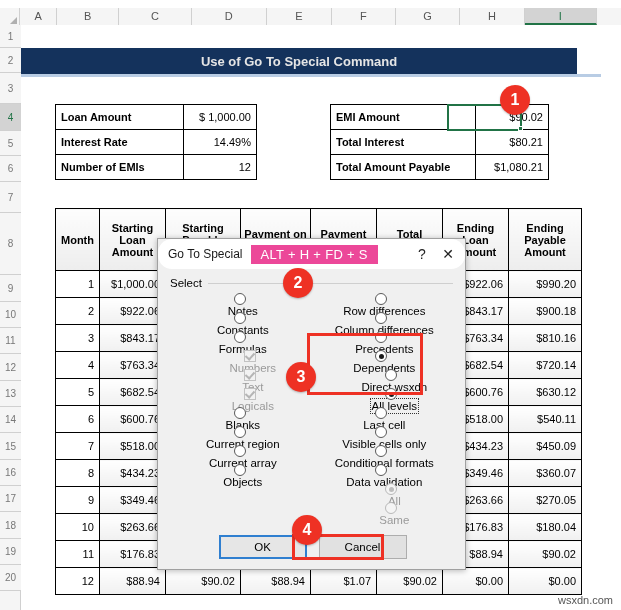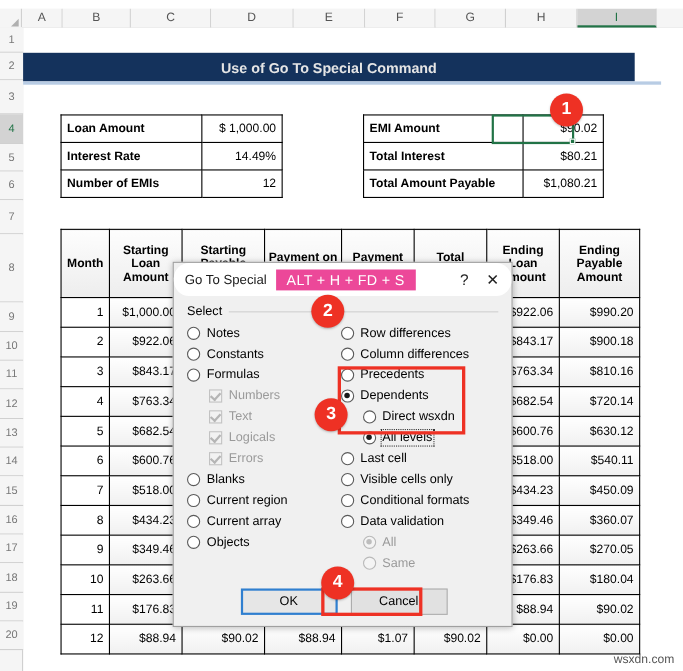--- a/index.html
+++ b/index.html
@@ -138,21 +138,21 @@
   .group-label-row {
     display: flex; align-items: center; gap: 6px; margin-bottom: 4px;
   }
   .group-label { font-size: 11.5px; }
   .group-rule { flex: 1; height: 1px; background: #cfcfcf; }
 
   .cols { display: flex; }
   .col-left  { width: 146px; }
   .col-right { width: 150px; }
 
-  .opt { display: flex; align-items: center; height: 19px; }
+  .opt { display: flex; align-items: center; height: 19px; flex-direction: column; }
   .opt.indent { padding-left: 20px; }
   .opt-label { margin-left: 6px; white-space: nowrap; }
   .opt-label.dis { color: #9a9a9a; }
 
   .radio {
     width: 12px; height: 12px; border: 1px solid #5a5a5a;
     border-radius: 50%; background: #fff; position: relative; flex: none;
   }
   .radio.on::after {
     content: ""; position: absolute; left: 2.5px; top: 2.5px;
@@ -459,24 +459,20 @@
               <span class="opt-label dis">Numbers</span>
             </div>
             <div class="opt indent">
               <span class="cbox on dis"></span>
               <span class="opt-label dis">Text</span>
             </div>
             <div class="opt indent">
               <span class="cbox on dis"></span>
               <span class="opt-label dis">Logicals</span>
             </div>
-            <div class="opt indent">
-              <span class="cbox on dis"></span>
-              <span class="opt-label dis">Errors</span>
-            </div>
             <div class="opt">
               <span class="radio"></span>
               <span class="opt-label">Blanks</span>
             </div>
             <div class="opt">
               <span class="radio"></span>
               <span class="opt-label">Current region</span>
             </div>
             <div class="opt">
               <span class="radio"></span>

